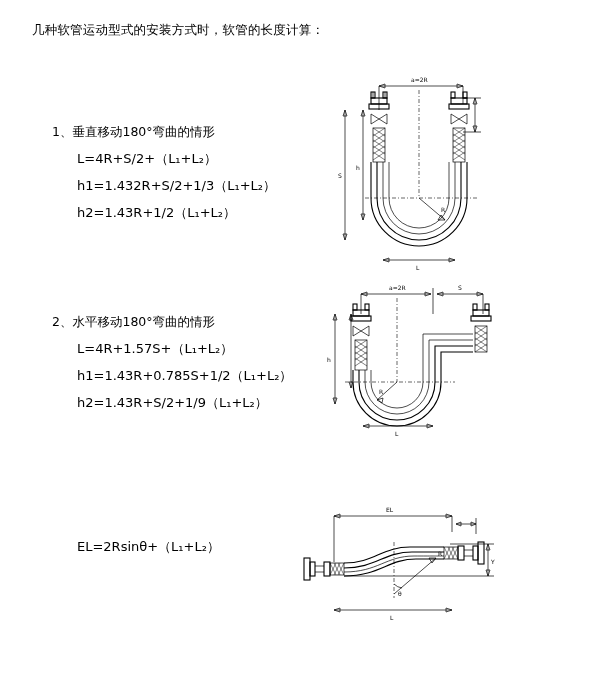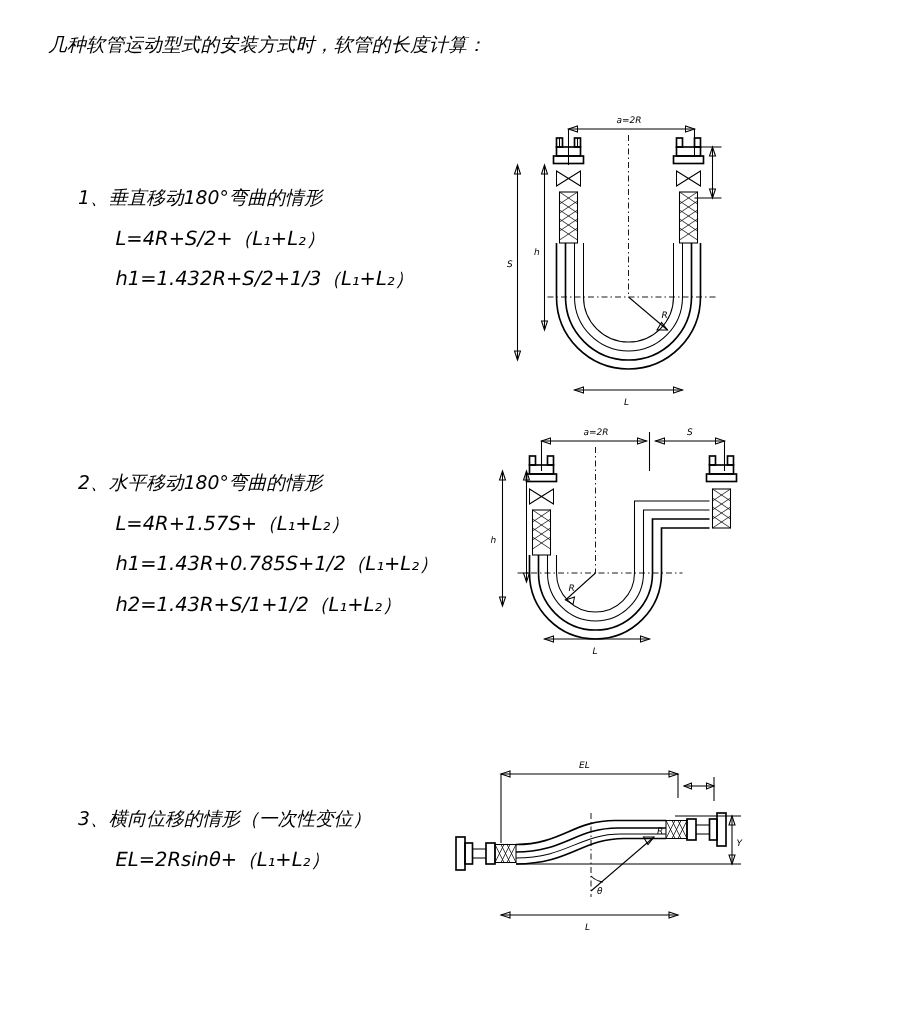--- a/index.html
+++ b/index.html
@@ -12,21 +12,20 @@
     background: #ffffff;
     font-family: "DejaVu Sans", "Liberation Sans", sans-serif;
     color: #000000;
     position: relative;
     overflow: hidden;
   }
   .page {
     position: relative;
     width: 524px;
     height: 675px;
-    font-style: italic;
   }
   .heading {
     position: absolute;
     left: 32px;
     top: 22px;
     font-size: 12.5px;
     letter-spacing: 0.2px;
     white-space: nowrap;
   }
   .section {
@@ -73,20 +72,21 @@
 
 <div class="page">
 
   <div class="heading">几种软管运动型式的安装方式时，软管的长度计算：</div>
 
   <div class="section sec1">
     <div class="formulas">
       <div class="f-title">1、垂直移动180°弯曲的情形</div>
       <div class="f-line">L=4R+S/2+（L₁+L₂）</div>
       <div class="f-line">h1=1.432R+S/2+1/3（L₁+L₂）</div>
+      <div class="f-line">h2=1.43R+1/2（L₁+L₂）</div>
     </div>
 
     <div class="figure fig1">
       <svg width="190" height="210" viewBox="0 0 190 210">
 
         <line class="thin" x1="74" y1="16" x2="158" y2="16"></line>
         <path class="thin" d="M74 16 l6 -2 v4 z" fill="#000"></path>
         <path class="thin" d="M158 16 l-6 -2 v4 z" fill="#000"></path>
         <text class="lblsm" x="106" y="12">a=2R</text>
 
@@ -165,21 +165,21 @@
         <text class="lblsm" x="111" y="200">L</text>
       </svg>
     </div>
   </div>
 
   <div class="section sec2">
     <div class="formulas">
       <div class="f-title">2、水平移动180°弯曲的情形</div>
       <div class="f-line">L=4R+1.57S+（L₁+L₂）</div>
       <div class="f-line">h1=1.43R+0.785S+1/2（L₁+L₂）</div>
-      <div class="f-line">h2=1.43R+S/1+1/2（L₁+L₂）</div>
+      <div class="f-line">h2=1.43R+S/2+1/9（L₁+L₂）</div>
     </div>
 
     <div class="figure fig2">
       <svg width="195" height="180" viewBox="0 0 195 180">
 
         <line class="thin" x1="56" y1="18" x2="126" y2="18"></line>
         <path class="thin" d="M56 18 l6 -2 v4 z" fill="#000"></path>
         <path class="thin" d="M126 18 l-6 -2 v4 z" fill="#000"></path>
         <text class="lblsm" x="84" y="14">a=2R</text>
 
@@ -245,21 +245,20 @@
         <line class="thin" x1="58" y1="150" x2="128" y2="150"></line>
         <path class="thin" d="M58 150 l6 -2 v4 z" fill="#000"></path>
         <path class="thin" d="M128 150 l-6 -2 v4 z" fill="#000"></path>
         <text class="lblsm" x="90" y="160">L</text>
       </svg>
     </div>
   </div>
 
   <div class="section sec3">
     <div class="formulas">
-      <div class="f-title">3、横向位移的情形（一次性变位）</div>
       <div class="f-line">EL=2Rsinθ+（L₁+L₂）</div>
     </div>
 
     <div class="figure fig3">
       <svg width="210" height="140" viewBox="0 0 210 140">
 
         <line class="thin" x1="44" y1="18" x2="162" y2="18"></line>
         <path class="thin" d="M44 18 l6 -2 v4 z" fill="#000"></path>
         <path class="thin" d="M162 18 l-6 -2 v4 z" fill="#000"></path>
         <text class="lblsm" x="96" y="14">EL</text>

